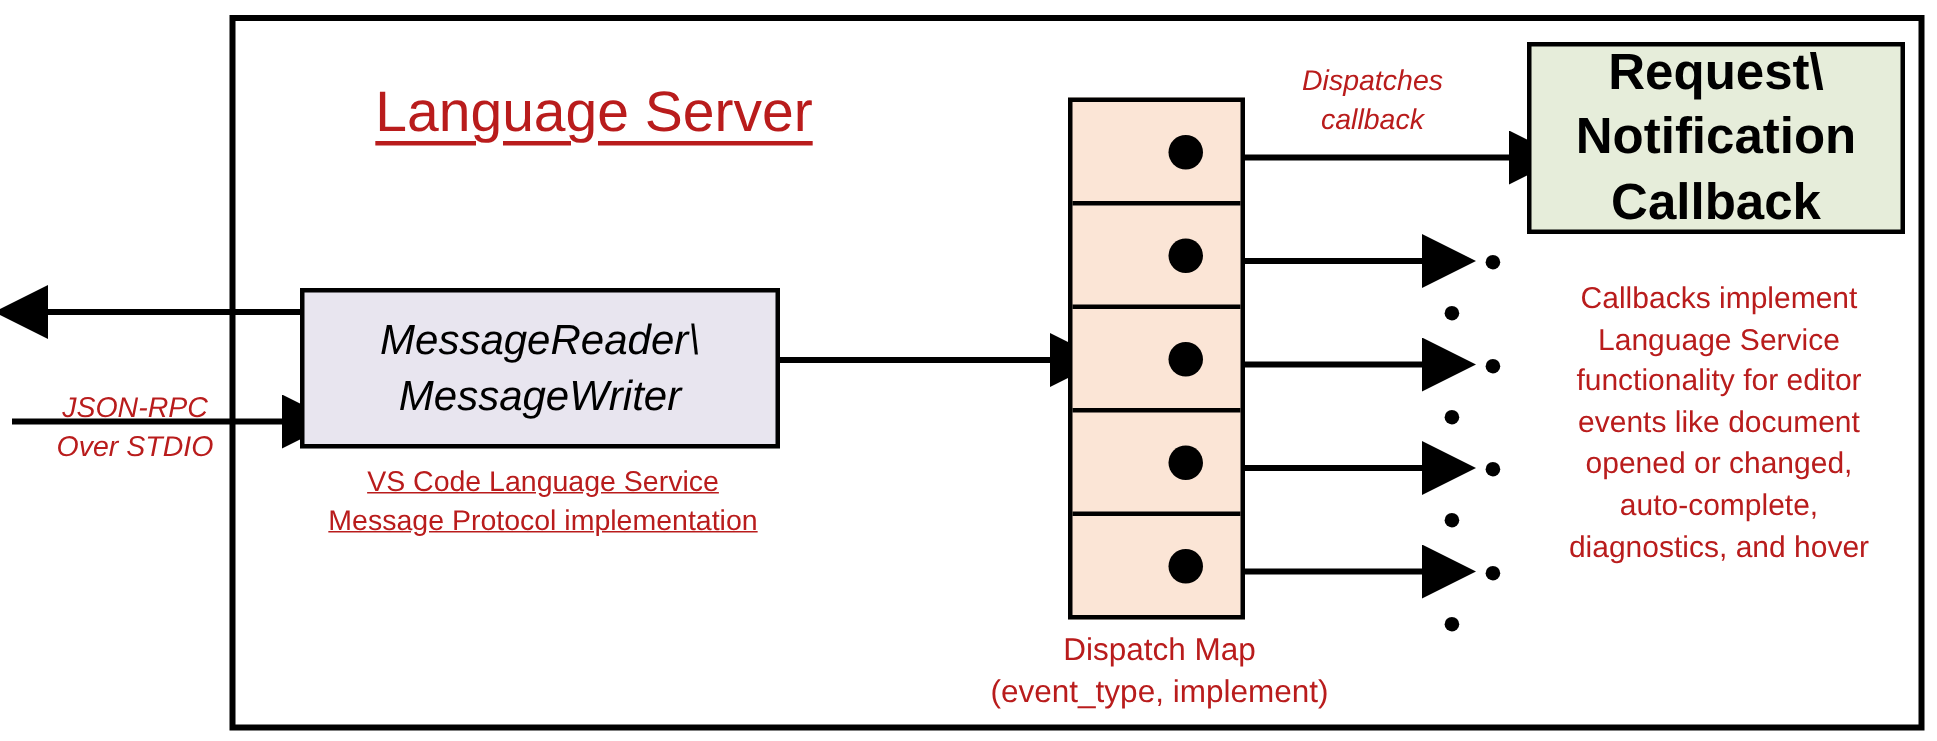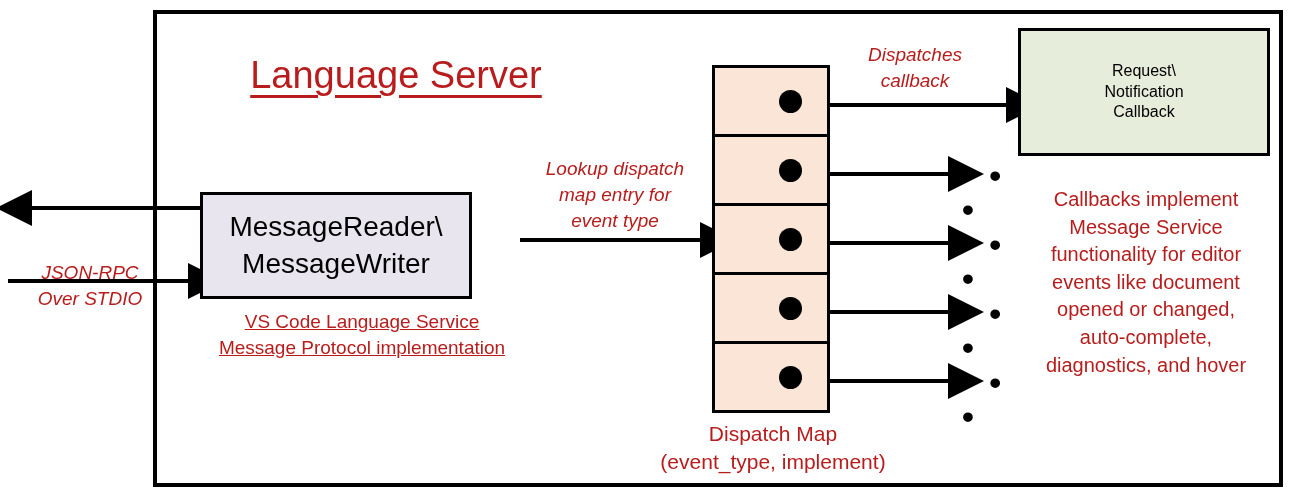--- a/index.html
+++ b/index.html
@@ -51,28 +51,29 @@
     font-size: 38px;
     text-decoration: underline;
     text-underline-offset: 7px;
     text-decoration-thickness: 3px;
   }
   
   #reader-writer-box {
     position: absolute;
     left: 200px;
     top: 192px;
-    width: 272px;
+    width: 320px;
     height: 107px;
     background: #E8E5EF;
     border: 3px solid #000;
     box-sizing: border-box;
     display: flex;
     align-items: center;
     justify-content: center;
+    font-style: italic;
   }
   #reader-writer-box .label {
     font-size: 28px;
     line-height: 1.3;
     text-align: center;
     white-space: pre-line;
   }
   #reader-writer-caption {
     left: 190px;
     top: 309px;
@@ -156,24 +157,25 @@
     width: 252px;
     height: 128px;
     background: #E6EDDA;
     border: 3px solid #000;
     box-sizing: border-box;
     display: flex;
     align-items: center;
     justify-content: center;
   }
   #callback-box .label {
-    font-size: 16px;
+    font-size: 34px;
     line-height: 1.28;
     text-align: center;
     white-space: pre-line;
+    font-weight: bold;
   }
   #callback-caption {
     left: 1012px;
     top: 186px;
     width: 268px;
     font-size: 20px;
     line-height: 1.38;
   }
   
   .ellipsis {
@@ -236,23 +238,20 @@
   <div class="txt" id="jsonrpc-label">JSON-RPC
 Over STDIO</div>
 
   <div id="reader-writer-box">
     <div class="label">MessageReader\
 MessageWriter</div>
   </div>
   <div class="txt" id="reader-writer-caption">VS Code Language Service
 Message Protocol implementation</div>
 
-  <div class="txt" id="lookup-label">Lookup dispatch
-map entry for
-event type</div>
 
   <div id="dispatch-map">
     <div class="map-row">
       <span class="map-dot"></span>
     </div>
     <div class="map-row">
       <span class="map-dot"></span>
     </div>
     <div class="map-row">
       <span class="map-dot"></span>
@@ -274,20 +273,20 @@
   <div class="ellipsis" style="left:962px; top:227px;">• • •</div>
   <div class="ellipsis" style="left:962px; top:296px;">• • •</div>
   <div class="ellipsis" style="left:962px; top:365px;">• • •</div>
 
   <div id="callback-box">
     <div class="label">Request\
 Notification
 Callback</div>
   </div>
   <div class="txt" id="callback-caption">Callbacks implement
-Message Service
+Language Service
 functionality for editor
 events like document
 opened or changed,
 auto-complete,
 diagnostics, and hover</div>
 
 </div>
 
 </body></html>

